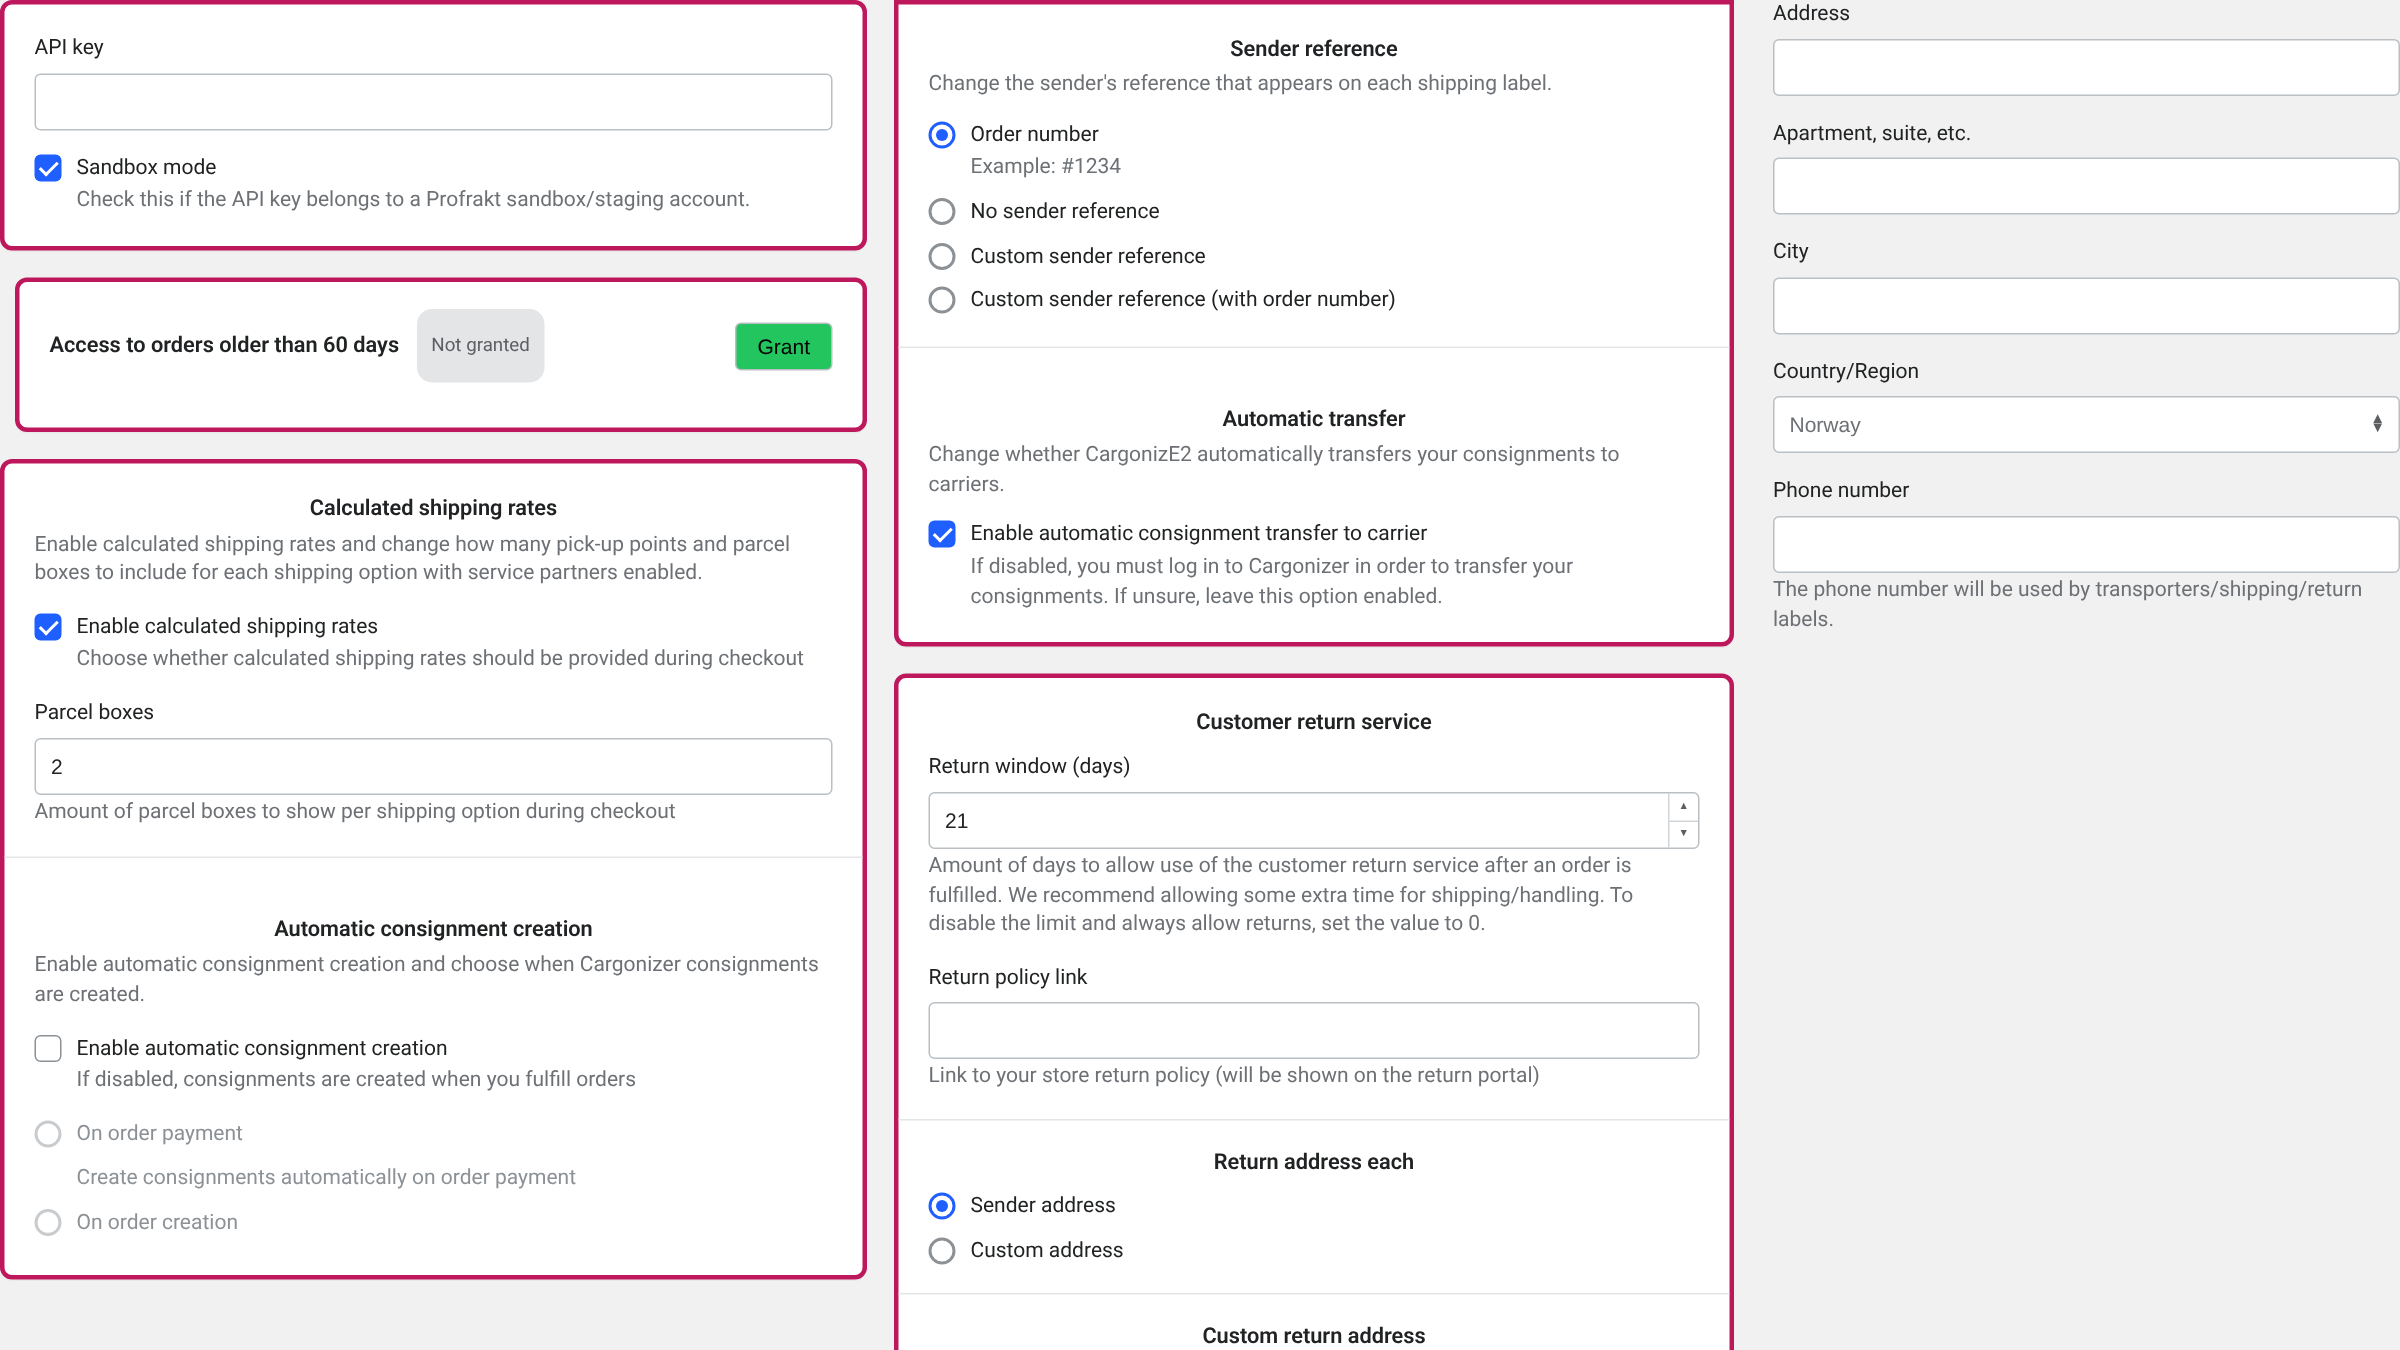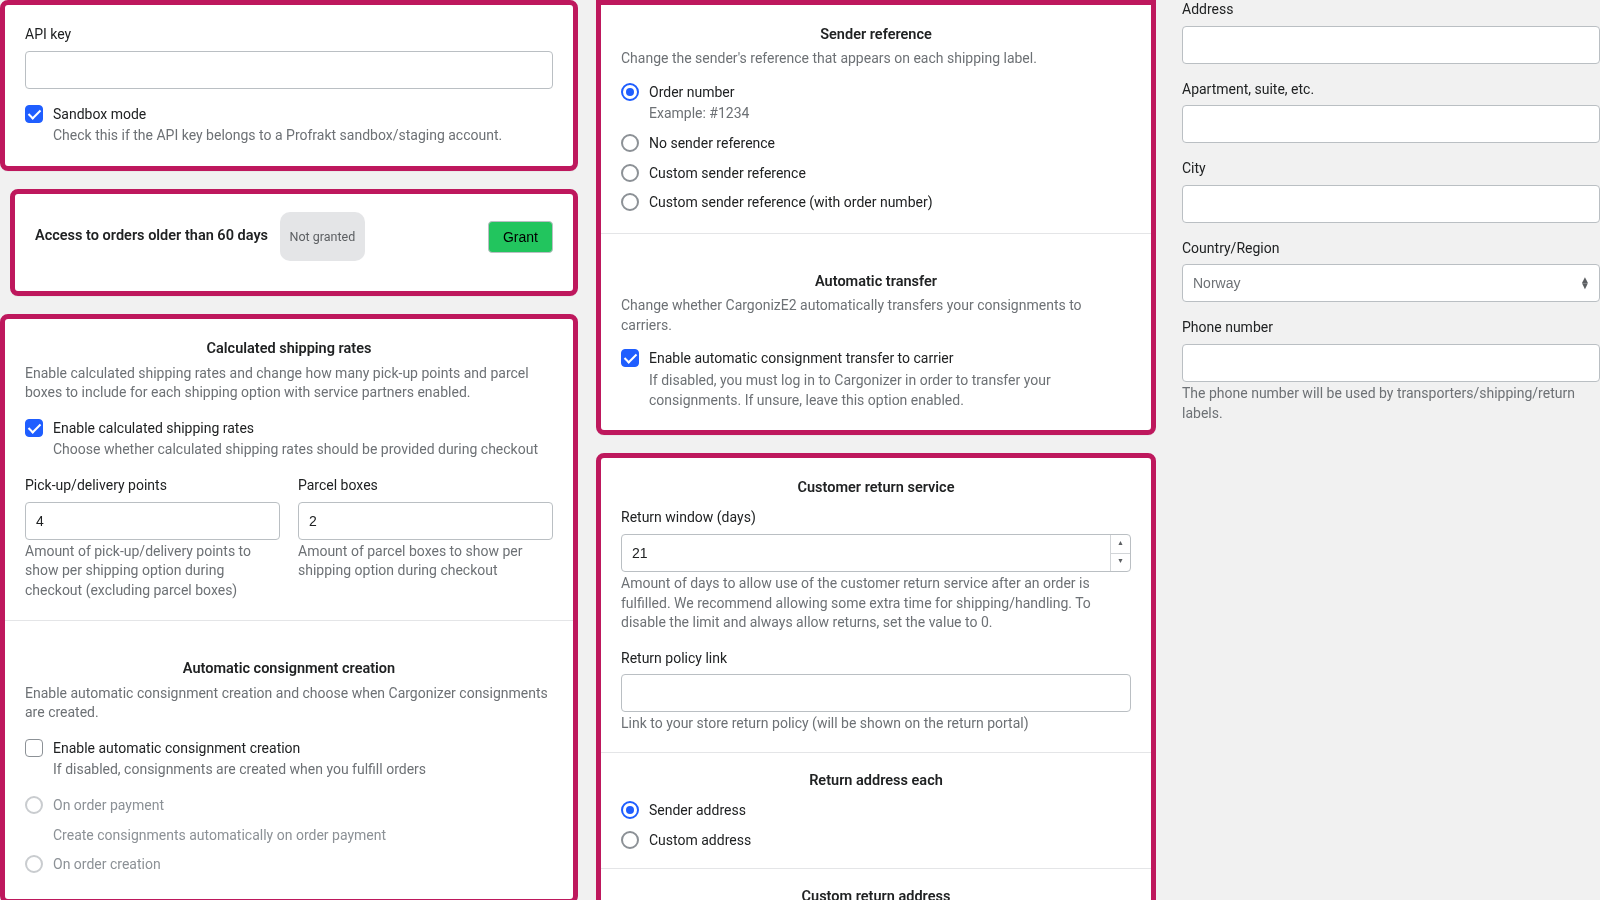--- a/index.html
+++ b/index.html
@@ -16,21 +16,21 @@
     padding: 0;
   }
   .col { display: flex; flex-direction: column; gap: 18px; }
   .col-left { width: 578px; padding-top: 0; }
   .col-mid { width: 560px; }
   .col-right { flex: 1; padding-left: 8px; }
 
   .card {
     background: #fff;
     border-radius: 8px;
-    border: 5px solid #be185d;
+    border: 3px solid #be185d;
     padding: 20px;
     box-shadow: 0 1px 0 rgba(0,0,0,0.03);
   }
   .card.tight { padding: 18px 20px; }
   .section-divider {
     border-top: 1px solid #e4e5e7;
     margin: 0 -20px;
   }
   .section { padding-top: 18px; }
   .section:first-child { padding-top: 0; }
@@ -194,25 +194,20 @@
         <div class="sub">Enable calculated shipping rates and change how many pick-up points and parcel boxes to include for each shipping option with service partners enabled.</div>
         <div style="height:16px"></div>
         <div class="cb-row">
           <div class="cb-box checked"></div>
           <span>Enable calculated shipping rates</span>
         </div>
         <div class="hint" style="margin-left:28px">Choose whether calculated shipping rates should be provided during checkout</div>
         <div style="height:16px"></div>
         <div class="row">
           <div class="field">
-            <label class="label">Pick-up/delivery points</label>
-            <input class="text-input" type="text" value="4" style="">
-            <div class="hint">Amount of pick-up/delivery points to show per shipping option during checkout (excluding parcel boxes)</div>
-          </div>
-          <div class="field">
             <label class="label">Parcel boxes</label>
             <input class="text-input" type="text" value="2" style="">
             <div class="hint">Amount of parcel boxes to show per shipping option during checkout</div>
           </div>
         </div>
       </div>
 
       <div style="height:20px"></div>
       <div class="section-divider"></div>
       <div style="height:20px"></div>

